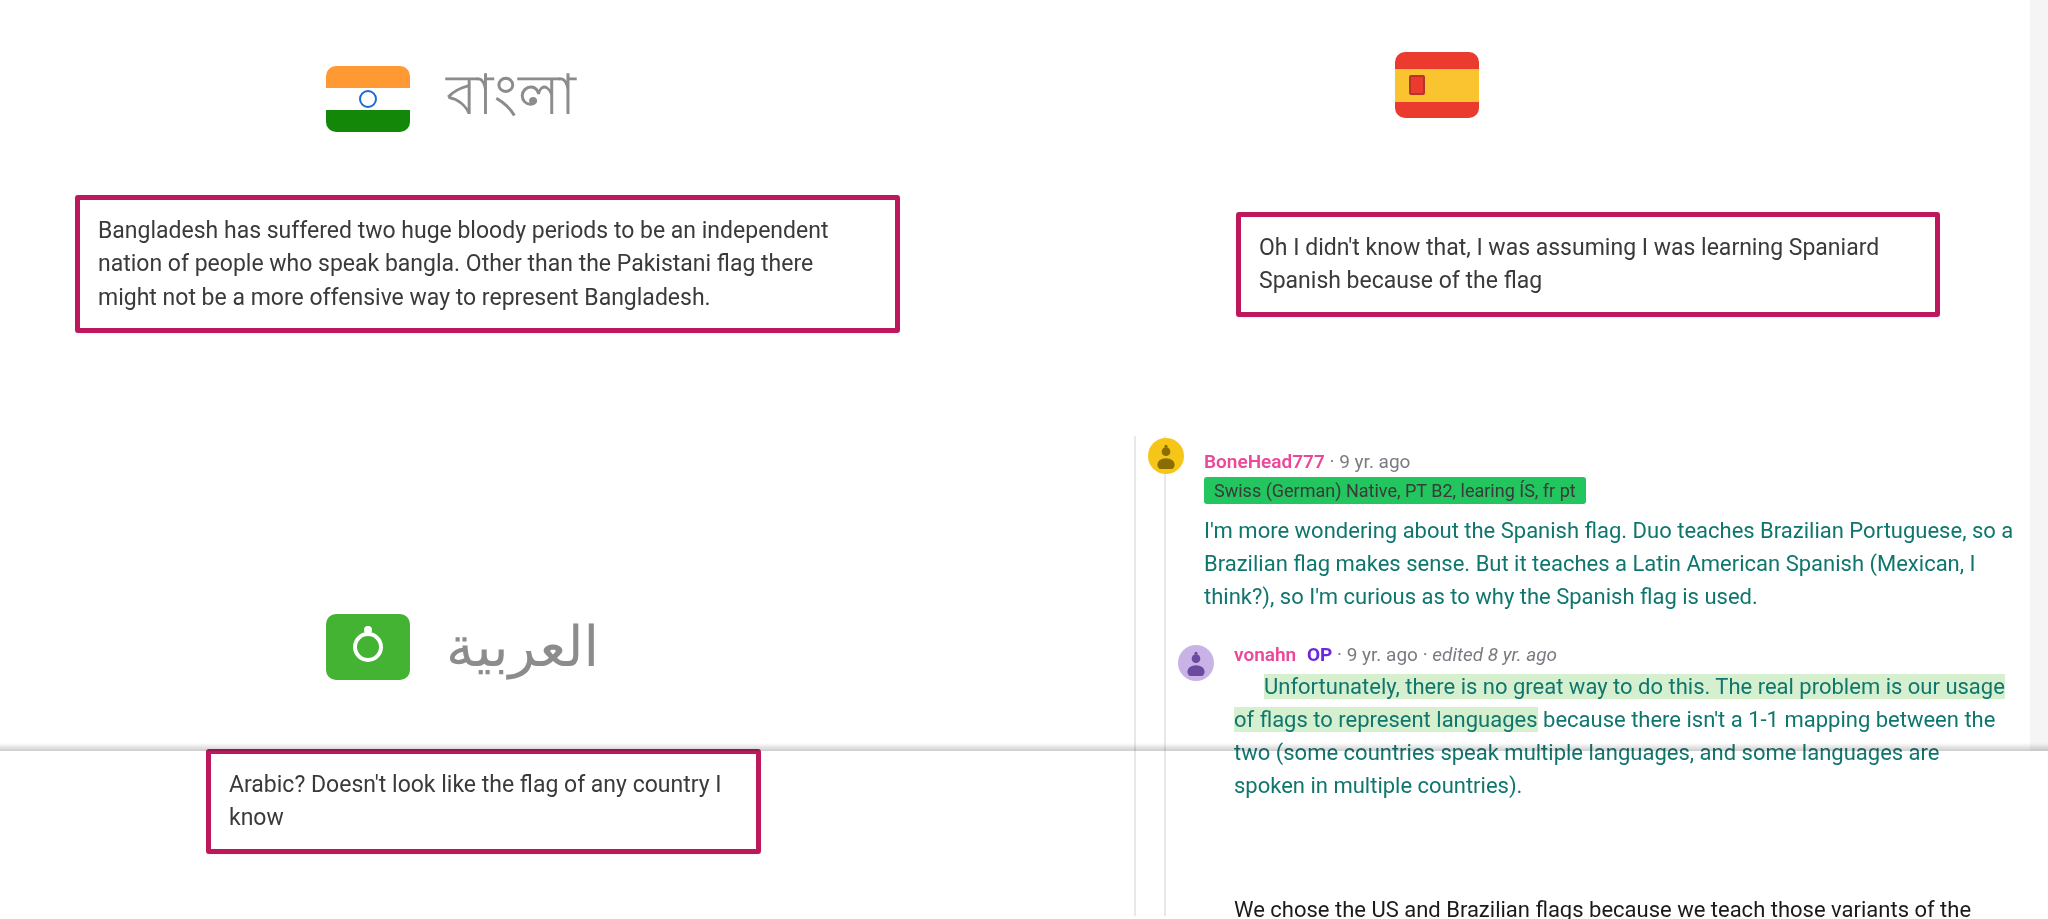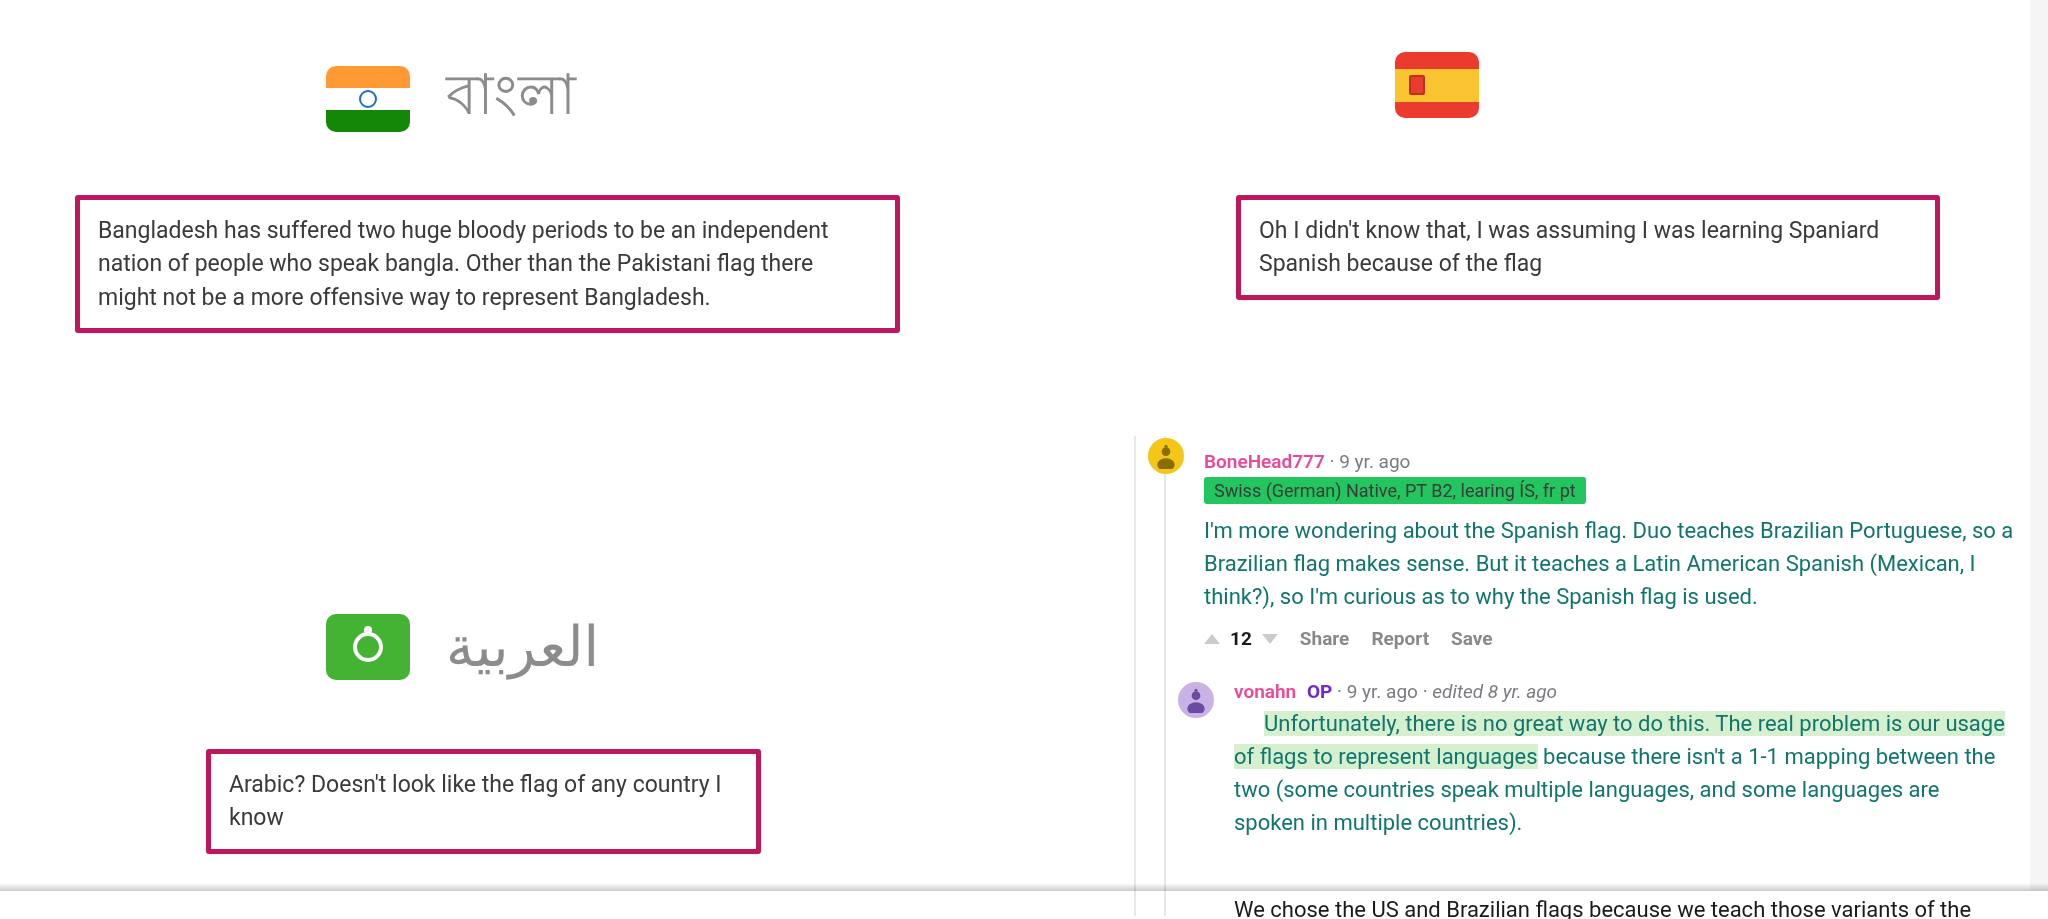--- a/index.html
+++ b/index.html
@@ -7,21 +7,21 @@
   body {
     font-family: -apple-system, BlinkMacSystemFont, "Segoe UI", Roboto, Helvetica, Arial, sans-serif;
     background: #fff;
     color: #222;
     position: relative;
     overflow: hidden;
   }
   .stage {
     position: relative;
     width: 2048px;
-    height: 891px;
+    height: 751px;
   }
 
   
   .lang-card { position: absolute; display: flex; align-items: center; gap: 36px; }
   .lang-card .flag { width: 84px; height: 66px; border-radius: 10px; overflow: hidden; position: relative; }
   .lang-card .label { font-size: 56px; color: #8c8c8c; font-weight: 400; letter-spacing: 0.5px; }
 
   
   .flag-india { display:flex; flex-direction:column; }
   .flag-india .bar1 { flex:1; background:#ff9933; }
@@ -120,21 +120,21 @@
   </div>
 
   <div class="lang-card" style="left:326px; top:614px;">
     <div class="flag flag-arab">
       <div class="ring"></div>
     </div>
     <div class="label" style="direction:rtl;">العربية</div>
   </div>
 
   <div class="callout" style="left:75px; top:195px; width:825px;">Bangladesh has suffered two huge bloody periods to be an independent nation of people who speak bangla. Other than the Pakistani flag there might not be a more offensive way to represent Bangladesh.</div>
-  <div class="callout" style="left:1236px; top:195px; width:704px;">Oh I didn't know that, I was assuming I was learning Spaniard Spanish because of the flag</div>
+  <div class="callout" style="left:1236px; top:212px; width:704px;">Oh I didn't know that, I was assuming I was learning Spaniard Spanish because of the flag</div>
   <div class="callout" style="left:206px; top:749px; width:555px;">Arabic? Doesn't look like the flag of any country I know</div>
 
   <div class="thread" style="left:1104px; top:436px; width:910px; height:480px;">
     <div class="gutter" style="left:30px;"></div>
     <div class="gutter" style="left:60px;"></div>
 
     <div class="comment" style="margin-left:44px; padding-top:14px;">
       <div class="avatar yellow">
         <svg viewBox="0 0 24 24" fill="#8a6d00">
             <circle cx="12" cy="8" r="4"></circle>
@@ -142,30 +142,20 @@
             <circle cx="12" cy="3" r="1.4"></circle>
           </svg>
       </div>
       <div class="meta">
         <span class="user">BoneHead777</span>
         <span> · </span>
         <span>9 yr. ago</span>
       </div>
       <div class="flair">Swiss (German) Native, PT B2, learing ÍS, fr pt</div>
       <div class="body">I'm more wondering about the Spanish flag. Duo teaches Brazilian Portuguese, so a Brazilian flag makes sense. But it teaches a Latin American Spanish (Mexican, I think?), so I'm curious as to why the Spanish flag is used.</div>
-      <div class="actions">
-        <div class="vote">
-          <div class="arrow up"></div>
-          <span class="score">12</span>
-          <div class="arrow down"></div>
-        </div>
-        <span class="act-link">Share</span>
-        <span class="act-link">Report</span>
-        <span class="act-link">Save</span>
-      </div>
     </div>
 
     <div class="comment" style="margin-left:74px; margin-top:30px;">
       <div class="avatar purple">
         <svg viewBox="0 0 24 24" fill="#6b4aa0">
             <circle cx="12" cy="8" r="4"></circle>
             <ellipse cx="12" cy="20" rx="8" ry="6"></ellipse>
             <circle cx="12" cy="3" r="1.4"></circle>
           </svg>
       </div>

